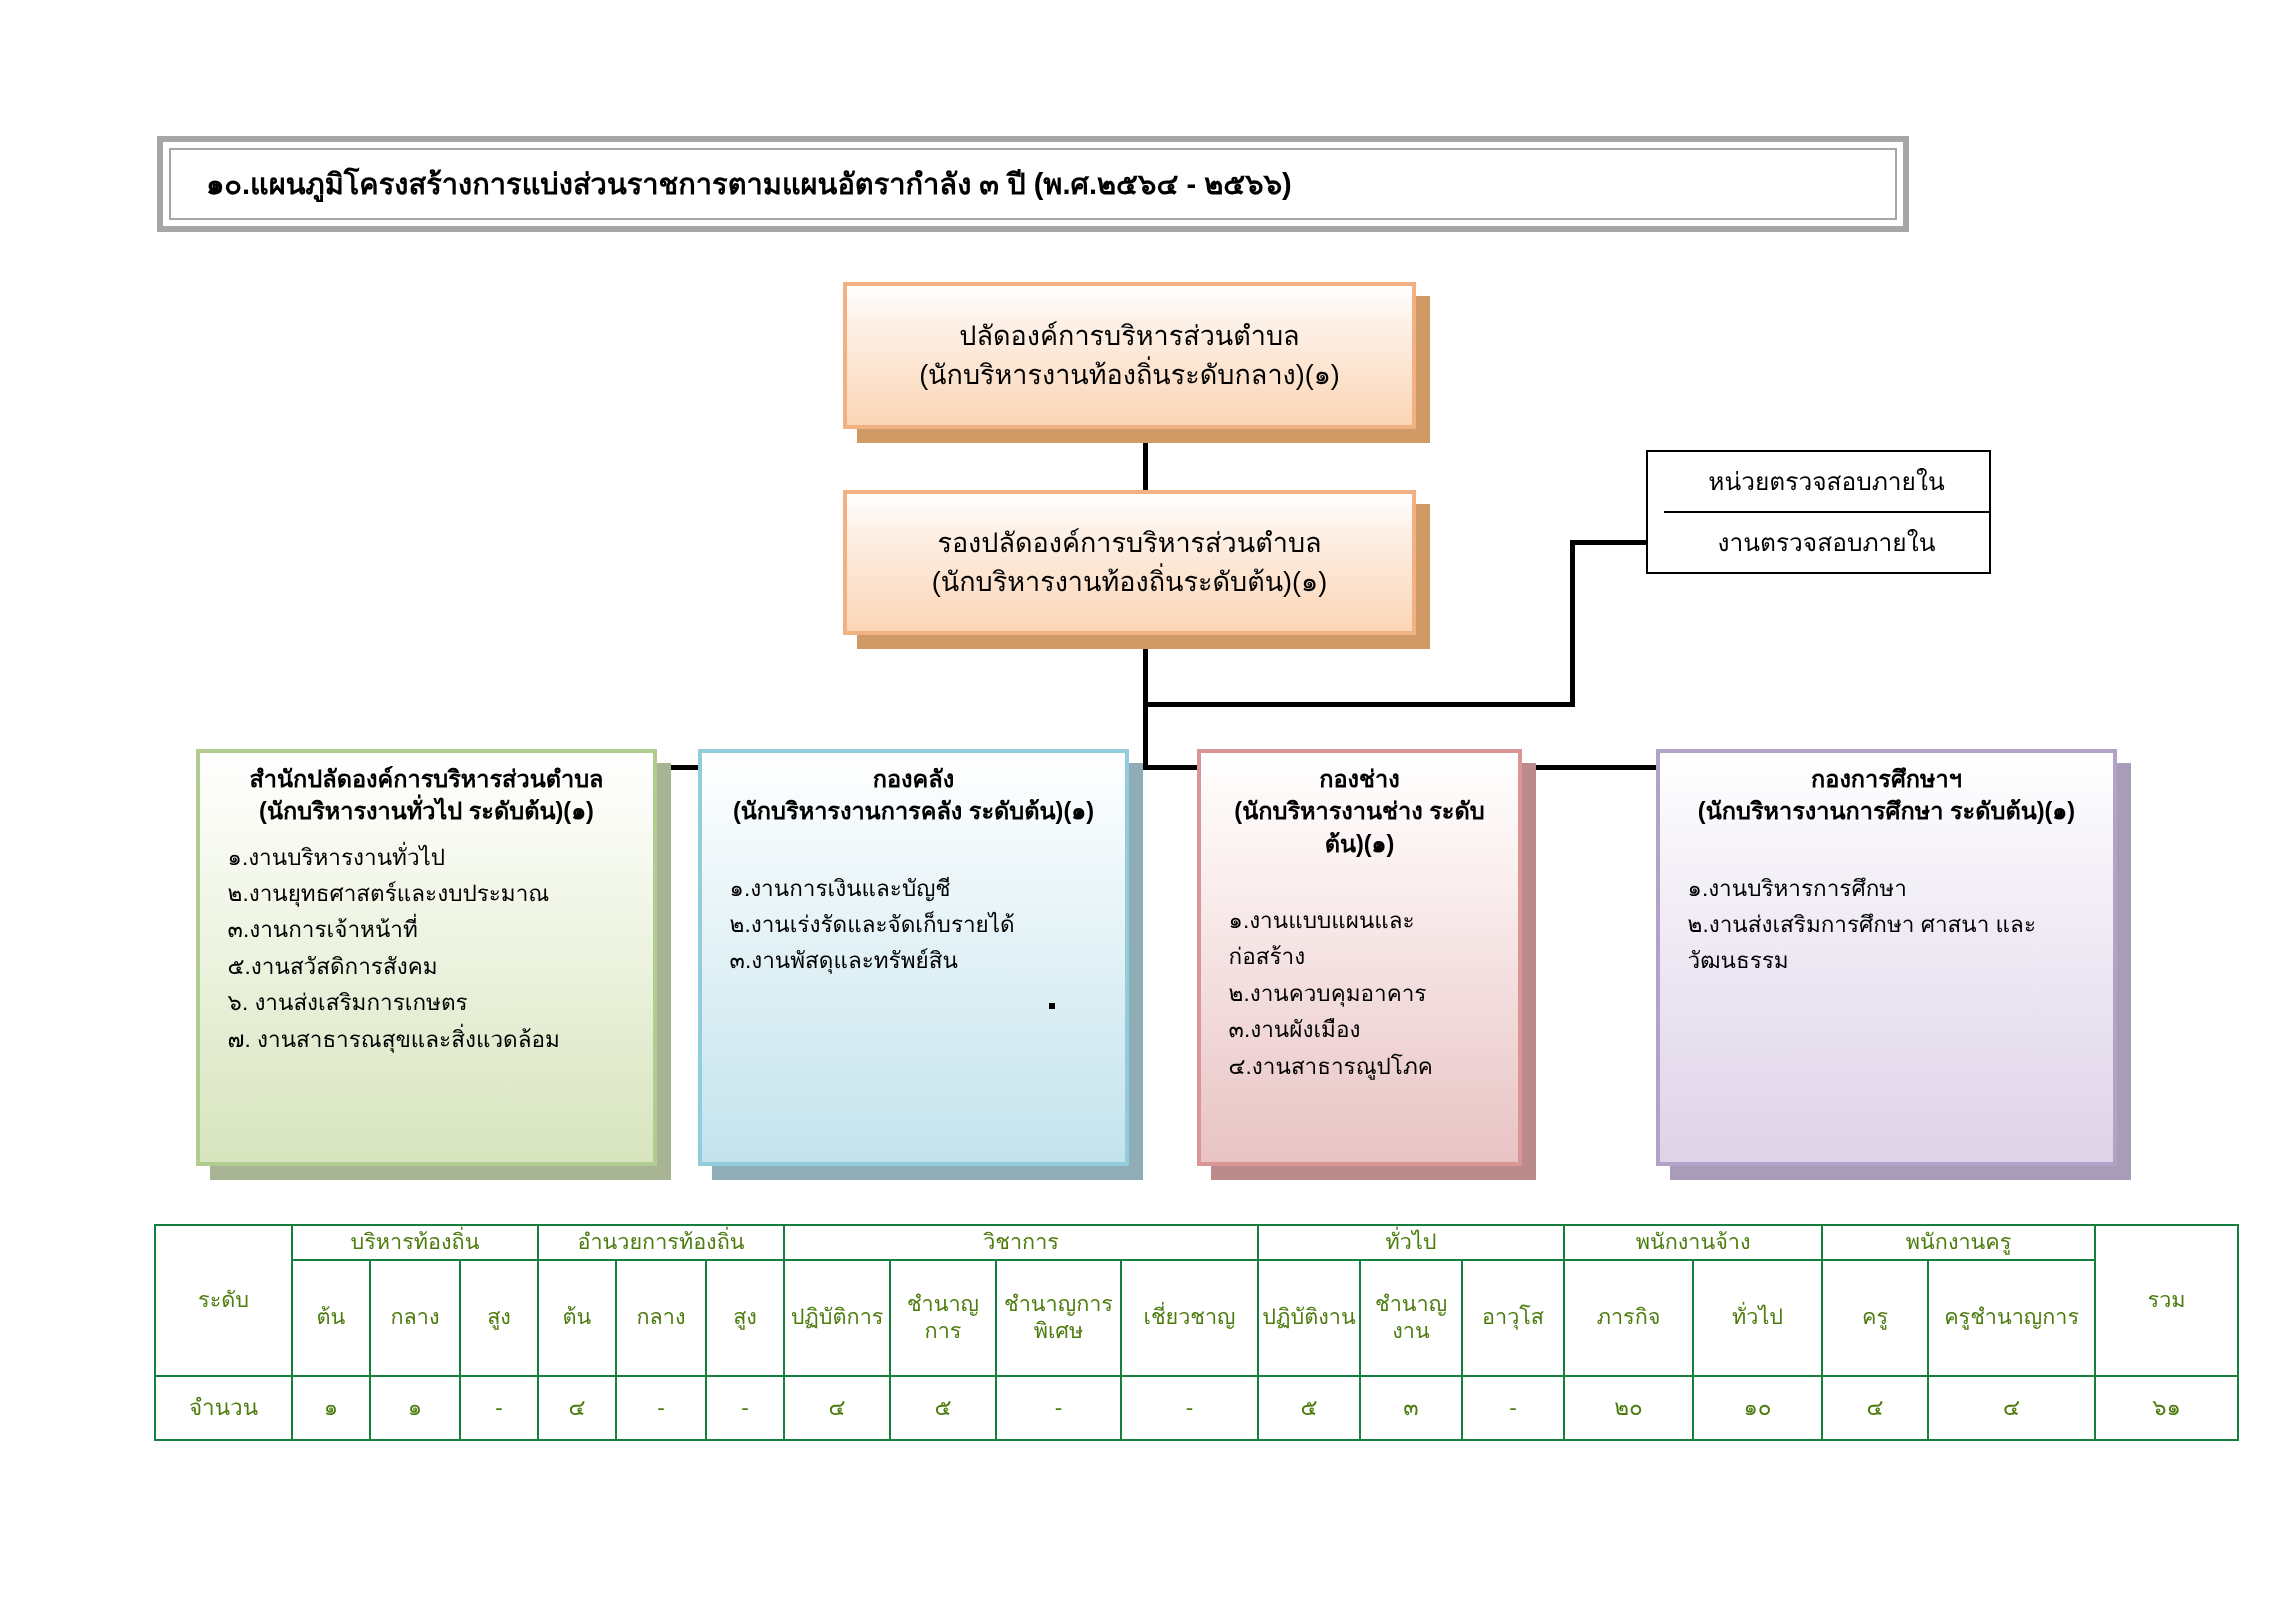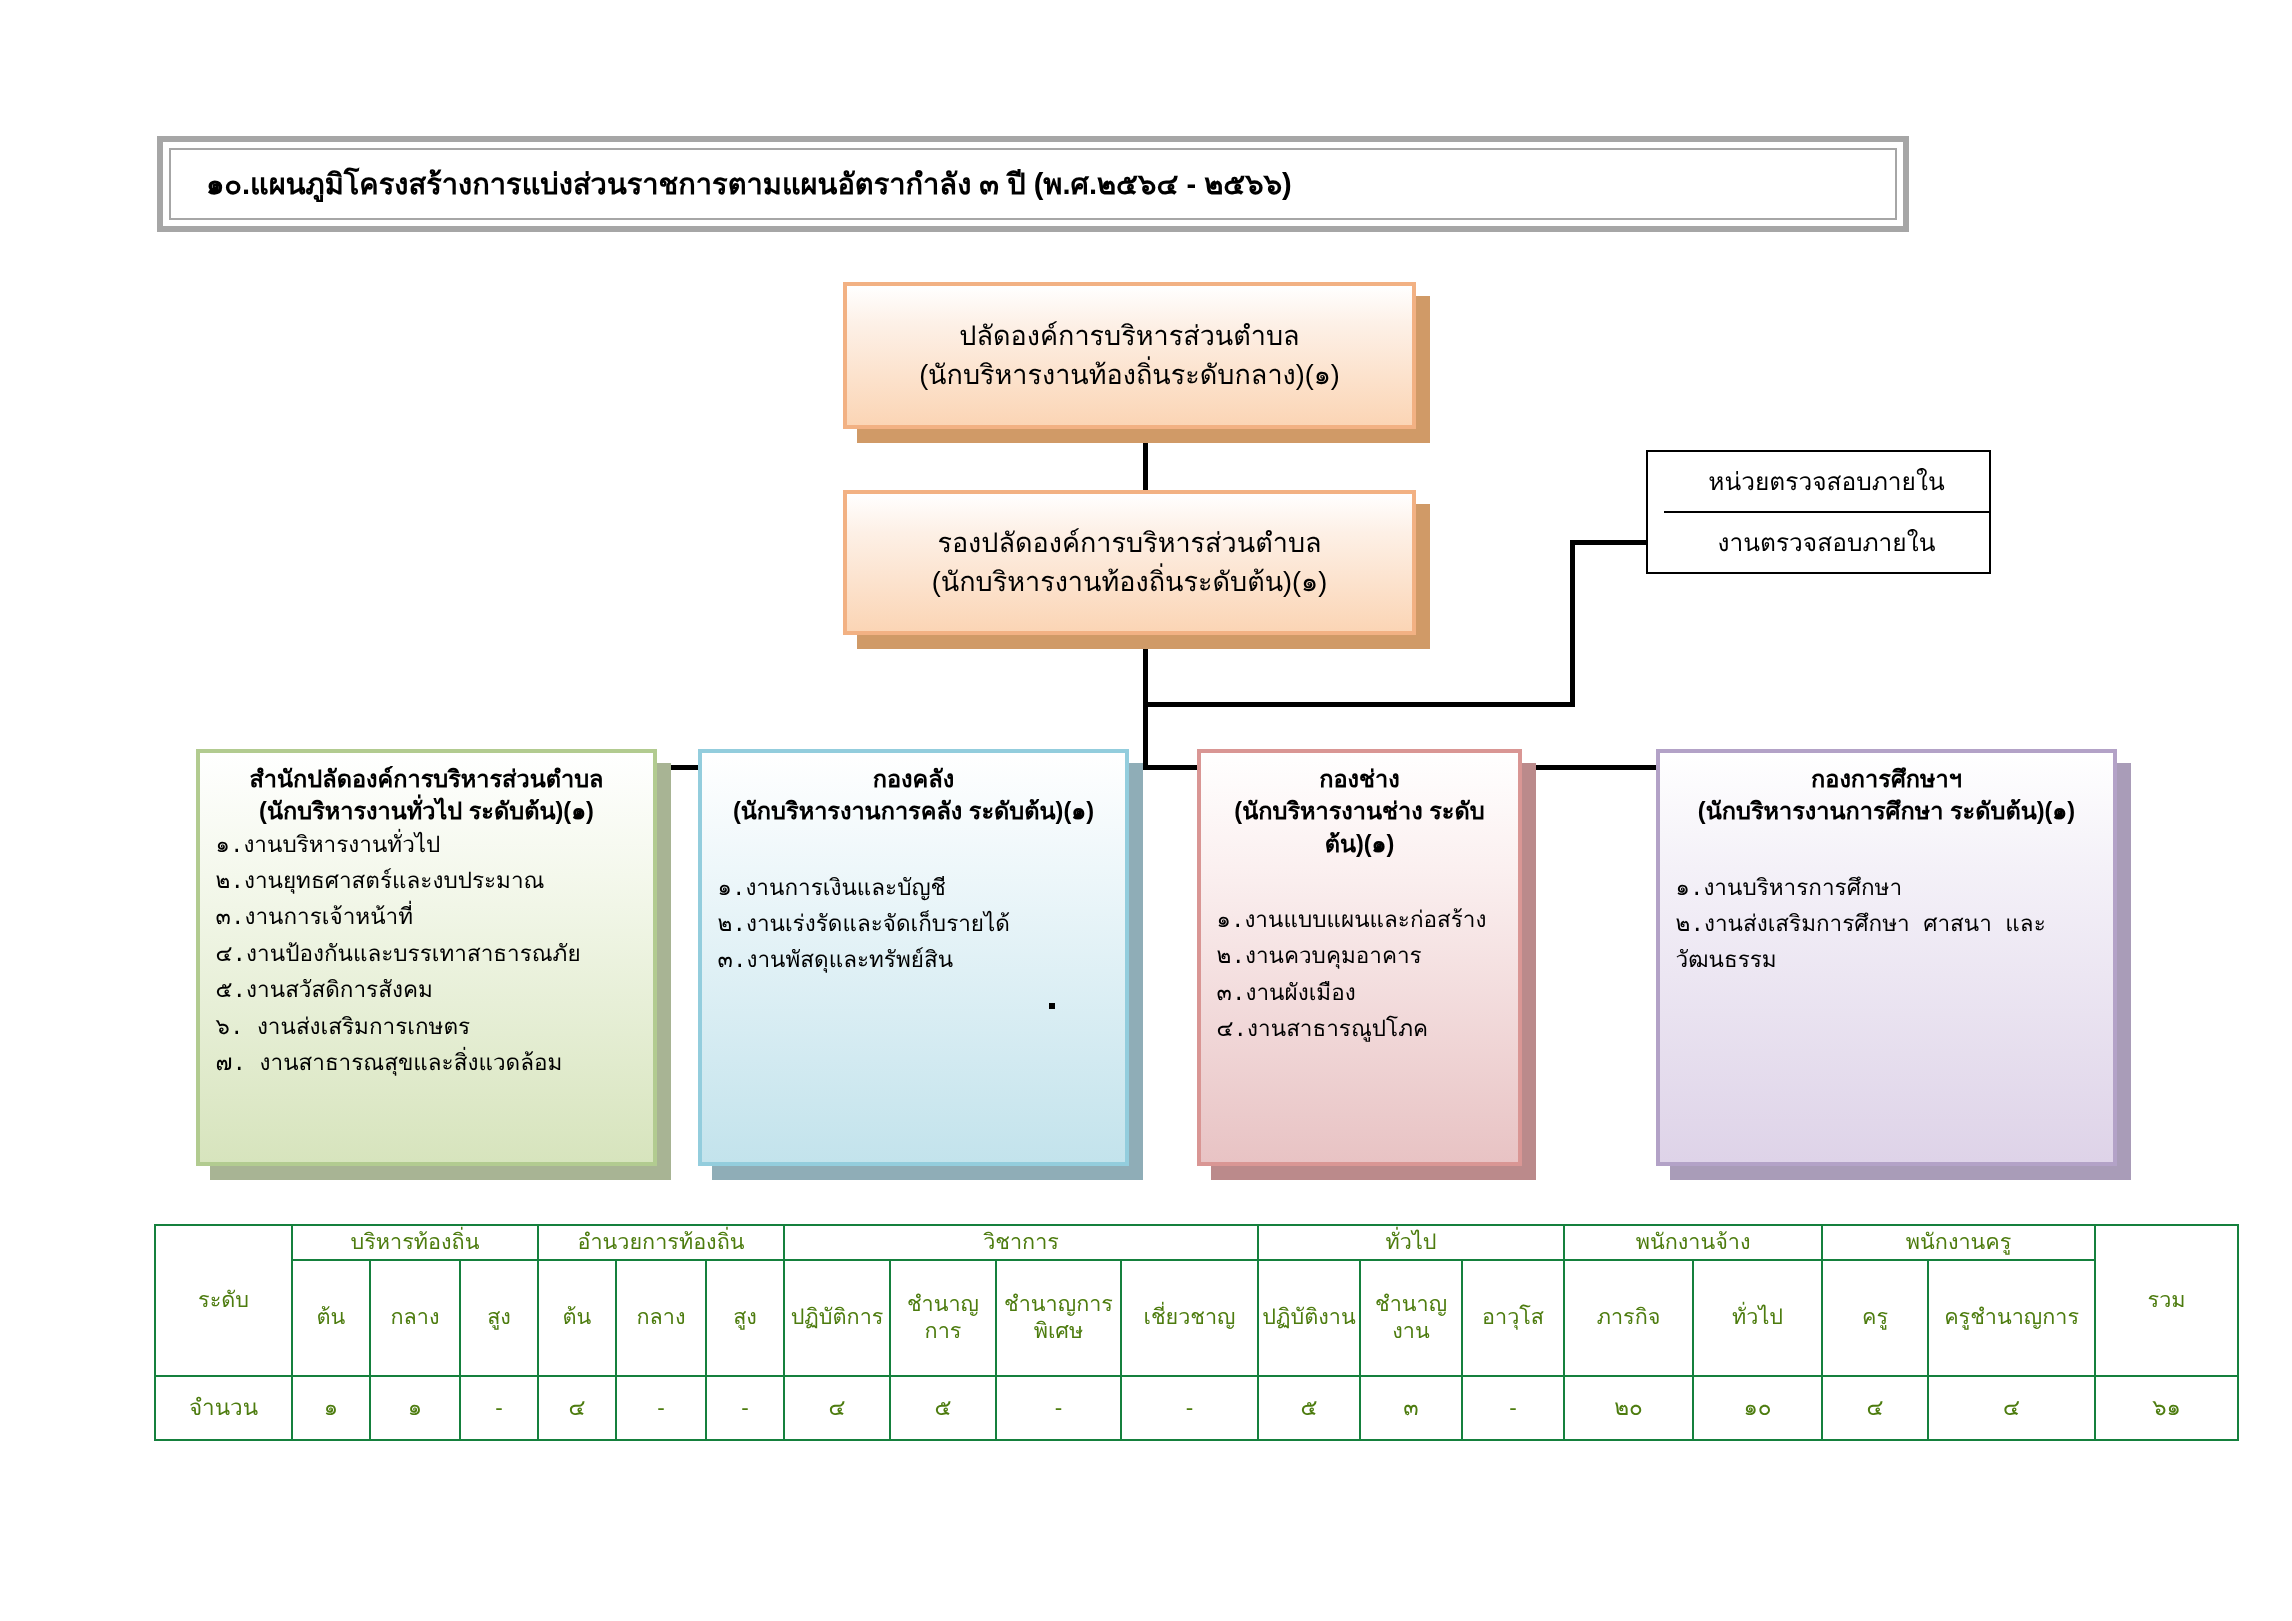--- a/index.html
+++ b/index.html
@@ -24,21 +24,21 @@
   
   .exec .face{border-color:#f2b183;background:linear-gradient(to bottom,#ffffff 0%,#fdf0e6 28%,#fbd5b5 100%);}
   .exec .shadow{background:#d09a67;}
   .exec .content{align-items:center;justify-content:center;text-align:center;}
   .exec .line{font-size:27px;color:#000;line-height:1.42;}
 
   
   .dept .content{padding:13.7px 19.6px 9.8px 19.6px;}
   .dept .hd{font-size:23.5px;font-weight:bold;text-align:center;line-height:1.38;color:#000;}
   .dept .sub{font-size:23.5px;font-weight:bold;text-align:center;line-height:1.38;color:#000;}
-  .dept ul{list-style:none;margin:0;padding:0;font-family:Liberation Mono, monospace;}
+  .dept ul{list-style:none;margin:12px;padding:0;}
   .dept li{font-size:22.5px;color:#000;line-height:1.62;text-align:left;}
 
   .d-green  .face{border-color:#b2cb90;background:linear-gradient(to bottom,#ffffff 0%,#f4f8ec 30%,#d7e4bd 100%);}
   .d-green  .shadow{background:#a8b494;}
   .d-blue   .face{border-color:#93cddd;background:linear-gradient(to bottom,#ffffff 0%,#eef7fa 28%,#c3e3ec 100%);}
   .d-blue   .shadow{background:#8fadb7;}
   .d-pink   .face{border-color:#d99694;background:linear-gradient(to bottom,#ffffff 0%,#fbf0f0 28%,#e8c3c4 100%);}
   .d-pink   .shadow{background:#bb8a8b;}
   .d-purple .face{border-color:#b3a2c7;background:linear-gradient(to bottom,#ffffff 0%,#f4f1f8 28%,#ded3e8 100%);}
   .d-purple .shadow{background:#a99cb8;}
@@ -123,21 +123,20 @@
 <div class="gbox dept d-green" style="left:196px;top:749px;width:461px;height:417px;">
   <div class="shadow"></div>
   <div class="face"></div>
   <div class="content">
     <div class="hd">สำนักปลัดองค์การบริหารส่วนตำบล</div>
     <div class="sub">(นักบริหารงานทั่วไป ระดับต้น)(๑)</div>
     <ul>
       <li>๑.งานบริหารงานทั่วไป</li>
       <li>๒.งานยุทธศาสตร์และงบประมาณ</li>
       <li>๓.งานการเจ้าหน้าที่</li>
-      <li>๔.งานป้องกันและบรรเทาสาธารณภัย</li>
       <li>๕.งานสวัสดิการสังคม</li>
       <li>๖. งานส่งเสริมการเกษตร</li>
       <li>๗. งานสาธารณสุขและสิ่งแวดล้อม</li>
     </ul>
   </div>
 </div>
 
 <div class="gbox dept d-blue" style="left:698px;top:749px;width:431px;height:417px;">
   <div class="shadow"></div>
   <div class="face"></div>

